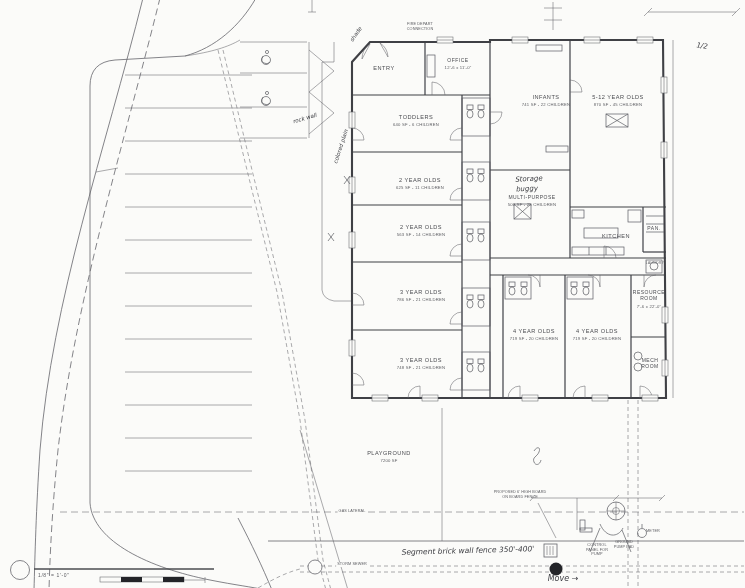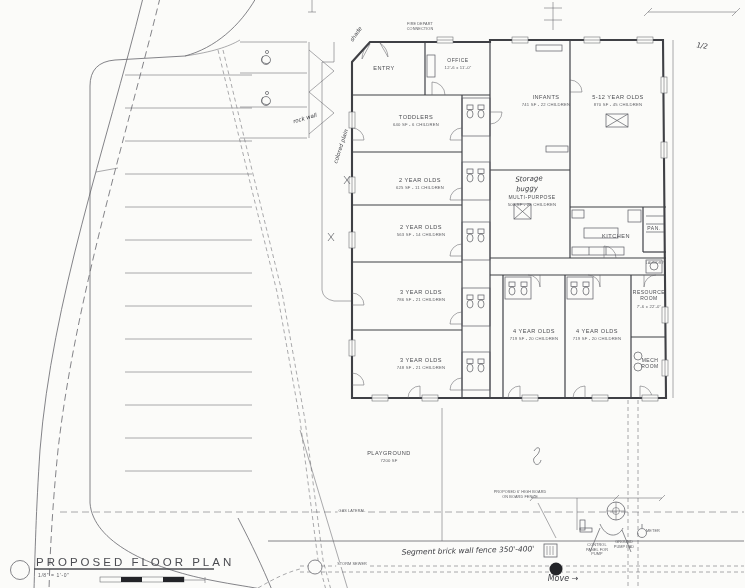--- a/index.html
+++ b/index.html
@@ -336,21 +336,20 @@
     <g>
       <rect class="ln2" x="100" y="577" width="84" height="5"></rect>
       <rect class="darkfill" x="121" y="577" width="21" height="5"></rect>
       <rect class="darkfill" x="163" y="577" width="21" height="5"></rect>
       <line class="ln2" x1="184" y1="580" x2="205" y2="580"></line>
       <line class="ln2" x1="205" y1="577" x2="205" y2="583"></line>
     </g>
   </g>
 </svg>
 
-<div class="lbl title-text" style="left:36px;top:556px;">PROPOSED FLOOR PLAN</div>
 <div class="lbl scale-text" style="left:38px;top:572px;">1/8" = 1'-0"</div>
 
 <div class="lbl big" style="left:384px;top:65px;">ENTRY</div>
 <div class="lbl med" style="left:458px;top:57px;">OFFICE</div>
 <div class="lbl sub" style="left:458px;top:65px;">12'-6 x 11'-0"</div>
 <div class="lbl tiny wrap" style="left:420px;top:22px;width:42px;">FIRE DEPART CONNECTION</div>
 
 <div class="lbl big" style="left:546px;top:94px;">INFANTS</div>
 <div class="lbl sub" style="left:546px;top:102px;">741 SF - 22 CHILDREN</div>
 <div class="lbl big" style="left:618px;top:94px;">5-12 YEAR OLDS</div>

